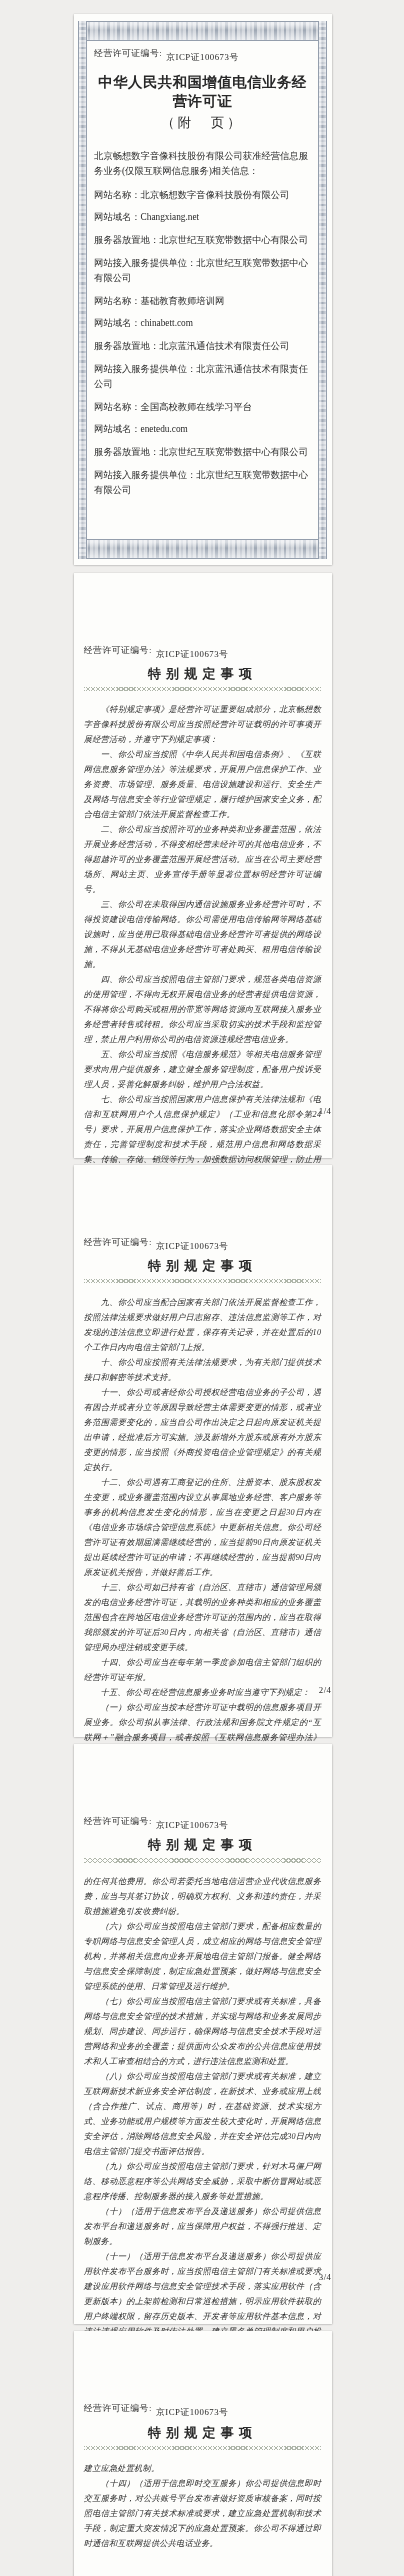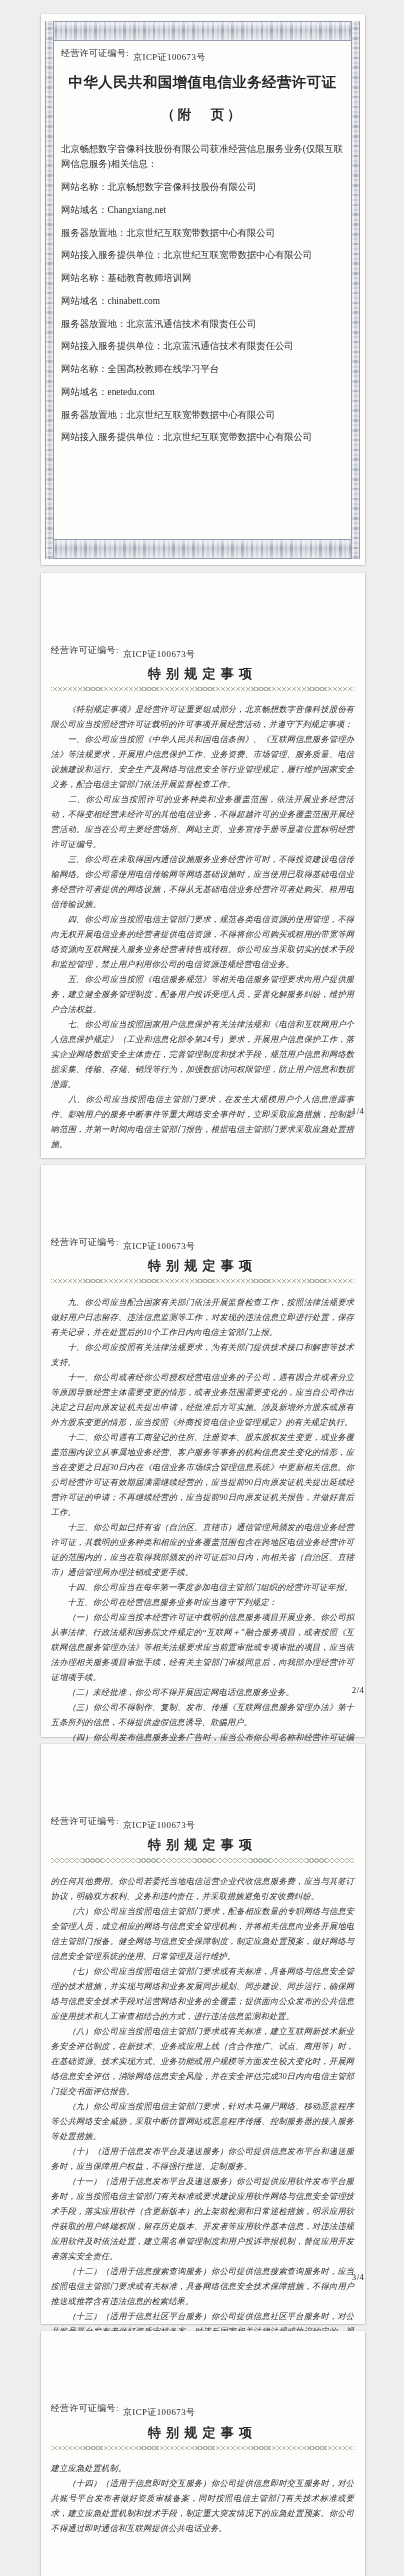--- a/index.html
+++ b/index.html
@@ -7,21 +7,21 @@
     --orn:#a7b0bd; --orn-bg:#dde1e7; --orn-edge:#949eac; --zigzag:#a2aa9c;
   }
   *{box-sizing:border-box;margin:0;padding:0;}
   html,body{background:var(--canvas);}
   body{
     width:405px; font-family:"Liberation Serif","DejaVu Serif",serif;
     color:var(--ink);
   }
   .stack{display:flex;flex-direction:column;align-items:center;gap:7.2px;padding:14.4px 0 3.1px;}
   .page{
-    width:324px;background:var(--paper);position:relative;
+    width:258px;background:var(--paper);position:relative;
     box-shadow:0 0.5px 2.1px rgba(0,0,0,.30), 0 0 0 0.5px rgba(0,0,0,.06);
   }
   .p1{height:551px;}
   .p2{height:585px;}
   .p3{height:572px;}
   .p4{height:580px;}
   .p5{height:545px;}
 
   
   .orn{position:absolute;}
@@ -40,21 +40,21 @@
   }
   .orn-left{left:4.6px;} .orn-right{right:4.6px;}
 
   .cover-inner{position:absolute;top:27px;left:20.6px;right:20.6px;}
   .lic-head{margin-top:6.2px;}
   .lic-label{font-size:8.8px;letter-spacing:0.5px;}
   .lic-no{display:inline-block;font-size:8.8px;transform:translateY(4.1px);margin-left:4.1px;letter-spacing:0.5px;}
   .cover-title{
     margin-top:13.4px;text-align:center;font-weight:bold;font-size:14.4px;letter-spacing:0.5px;line-height:1.35;
   }
-  .cover-sub{text-align:center;font-weight:bold;font-size:13.4px;margin-top:14px;letter-spacing:3.1px;}
+  .cover-sub{text-align:center;font-weight:normal;font-size:13.4px;margin-top:2px;letter-spacing:3.1px;}
   .cover-body{margin-top:17.5px;font-size:9.3px;line-height:1.62;}
   .cover-intro{margin-bottom:8.2px;}
   .info-line{margin-bottom:7.7px;}
 
   
   .sp-inner{position:absolute;top:66px;left:10.3px;right:10.3px;}
   .sp-title{text-align:center;font-weight:bold;font-size:13px;letter-spacing:5.2px;margin-top:8.2px;}
   .zigzag{
     height:4.1px;margin-top:4.1px;opacity:.85;
     background:

